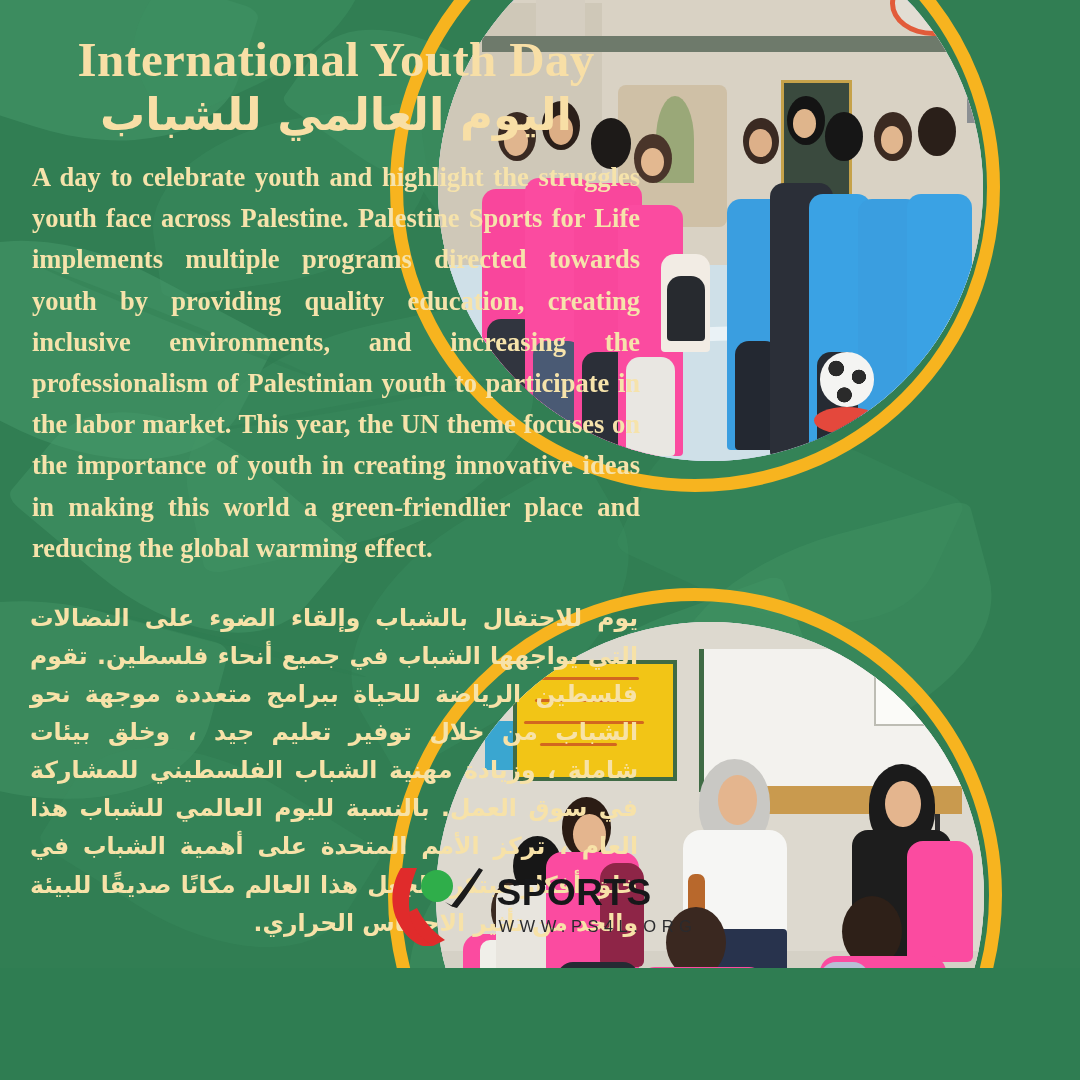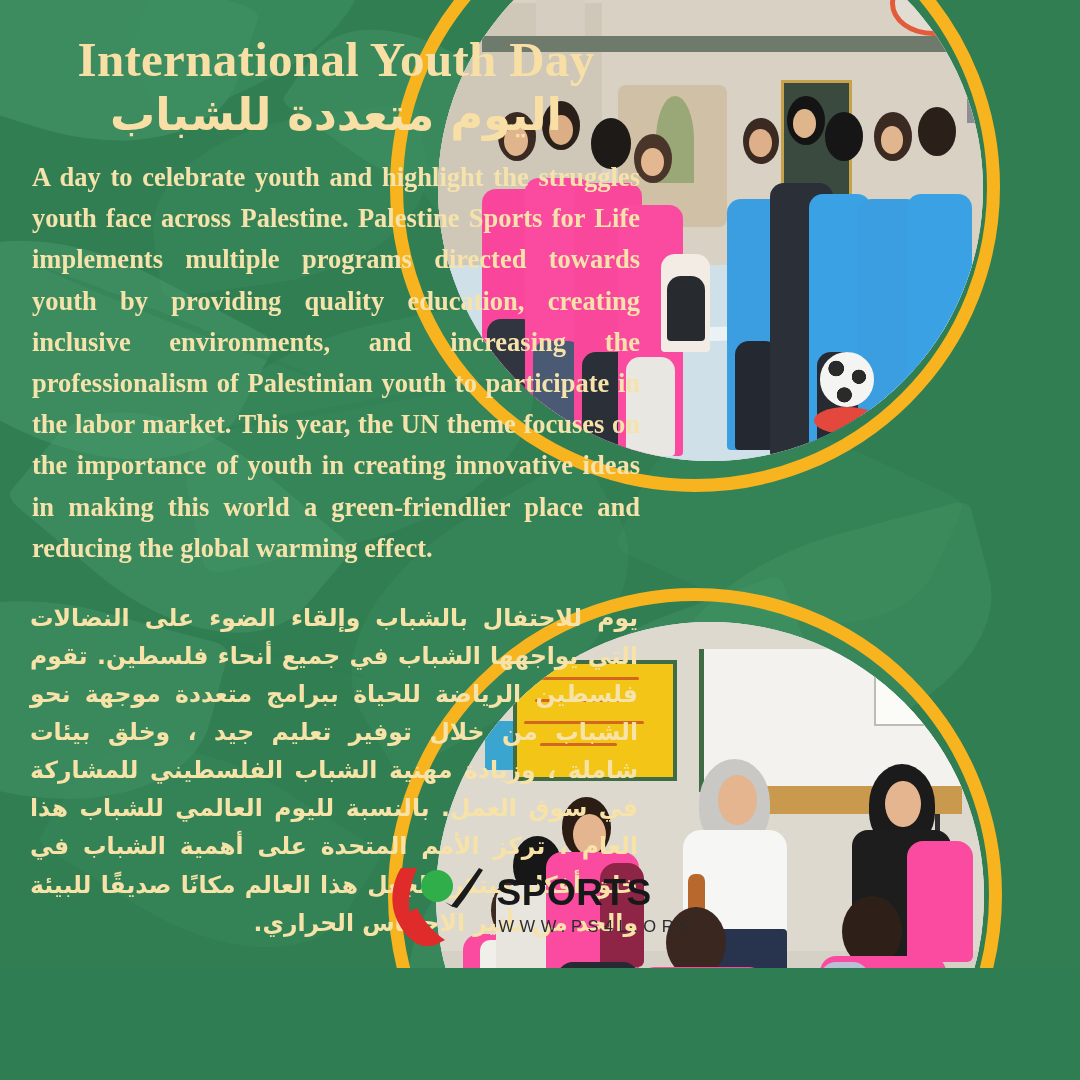--- a/index.html
+++ b/index.html
@@ -205,21 +205,21 @@
     <div class="leaf dark" style="left:700px;top:940px;width:320px;height:190px;transform:rotate(20deg);opacity:.3;"></div>
     <div class="vein" style="left:30px;top:320px;width:300px;height:6px;transform:rotate(22deg);"></div>
     <div class="vein" style="left:210px;top:400px;width:320px;height:6px;transform:rotate(-10deg);"></div>
     <div class="vein" style="left:90px;top:640px;width:280px;height:6px;transform:rotate(14deg);"></div>
   </div>
 
   <div class="left-col">
 
     <h1 class="title-en">International Youth Day</h1>
 
-    <h2 class="title-ar">اليوم متعددة للشباب</h2>
+    <h2 class="title-ar">اليوم العالمي للشباب</h2>
 
     <p class="body-en">A day to celebrate youth and highlight the struggles youth face across Palestine. Palestine Sports for Life implements multiple programs directed towards youth by providing quality education, creating inclusive environments, and increasing the professionalism of Palestinian youth to participate in the labor market. This year, the UN theme focuses on the importance of youth in creating innovative ideas in making this world a green-friendlier place and reducing the global warming effect.</p>
 
     <p class="body-ar">يوم للاحتفال بالشباب وإلقاء الضوء على النضالات التي يواجهها الشباب في جميع أنحاء فلسطين. تقوم فلسطين الرياضة للحياة ببرامج متعددة موجهة نحو الشباب من خلال توفير تعليم جيد ، وخلق بيئات شاملة ، وزيادة مهنية الشباب الفلسطيني للمشاركة في سوق العمل. بالنسبة لليوم العالمي للشباب هذا العام ، تركز الأمم المتحدة على أهمية الشباب في خلق أفكار مبتكرة لجعل هذا العالم مكانًا صديقًا للبيئة والحد من تأثير الاحتباس الحراري.</p>
   </div>
 
   <div class="logo">
 
     <div class="logo-mark">
       <svg viewBox="0 0 104 84" width="104" height="84" aria-hidden="true">

